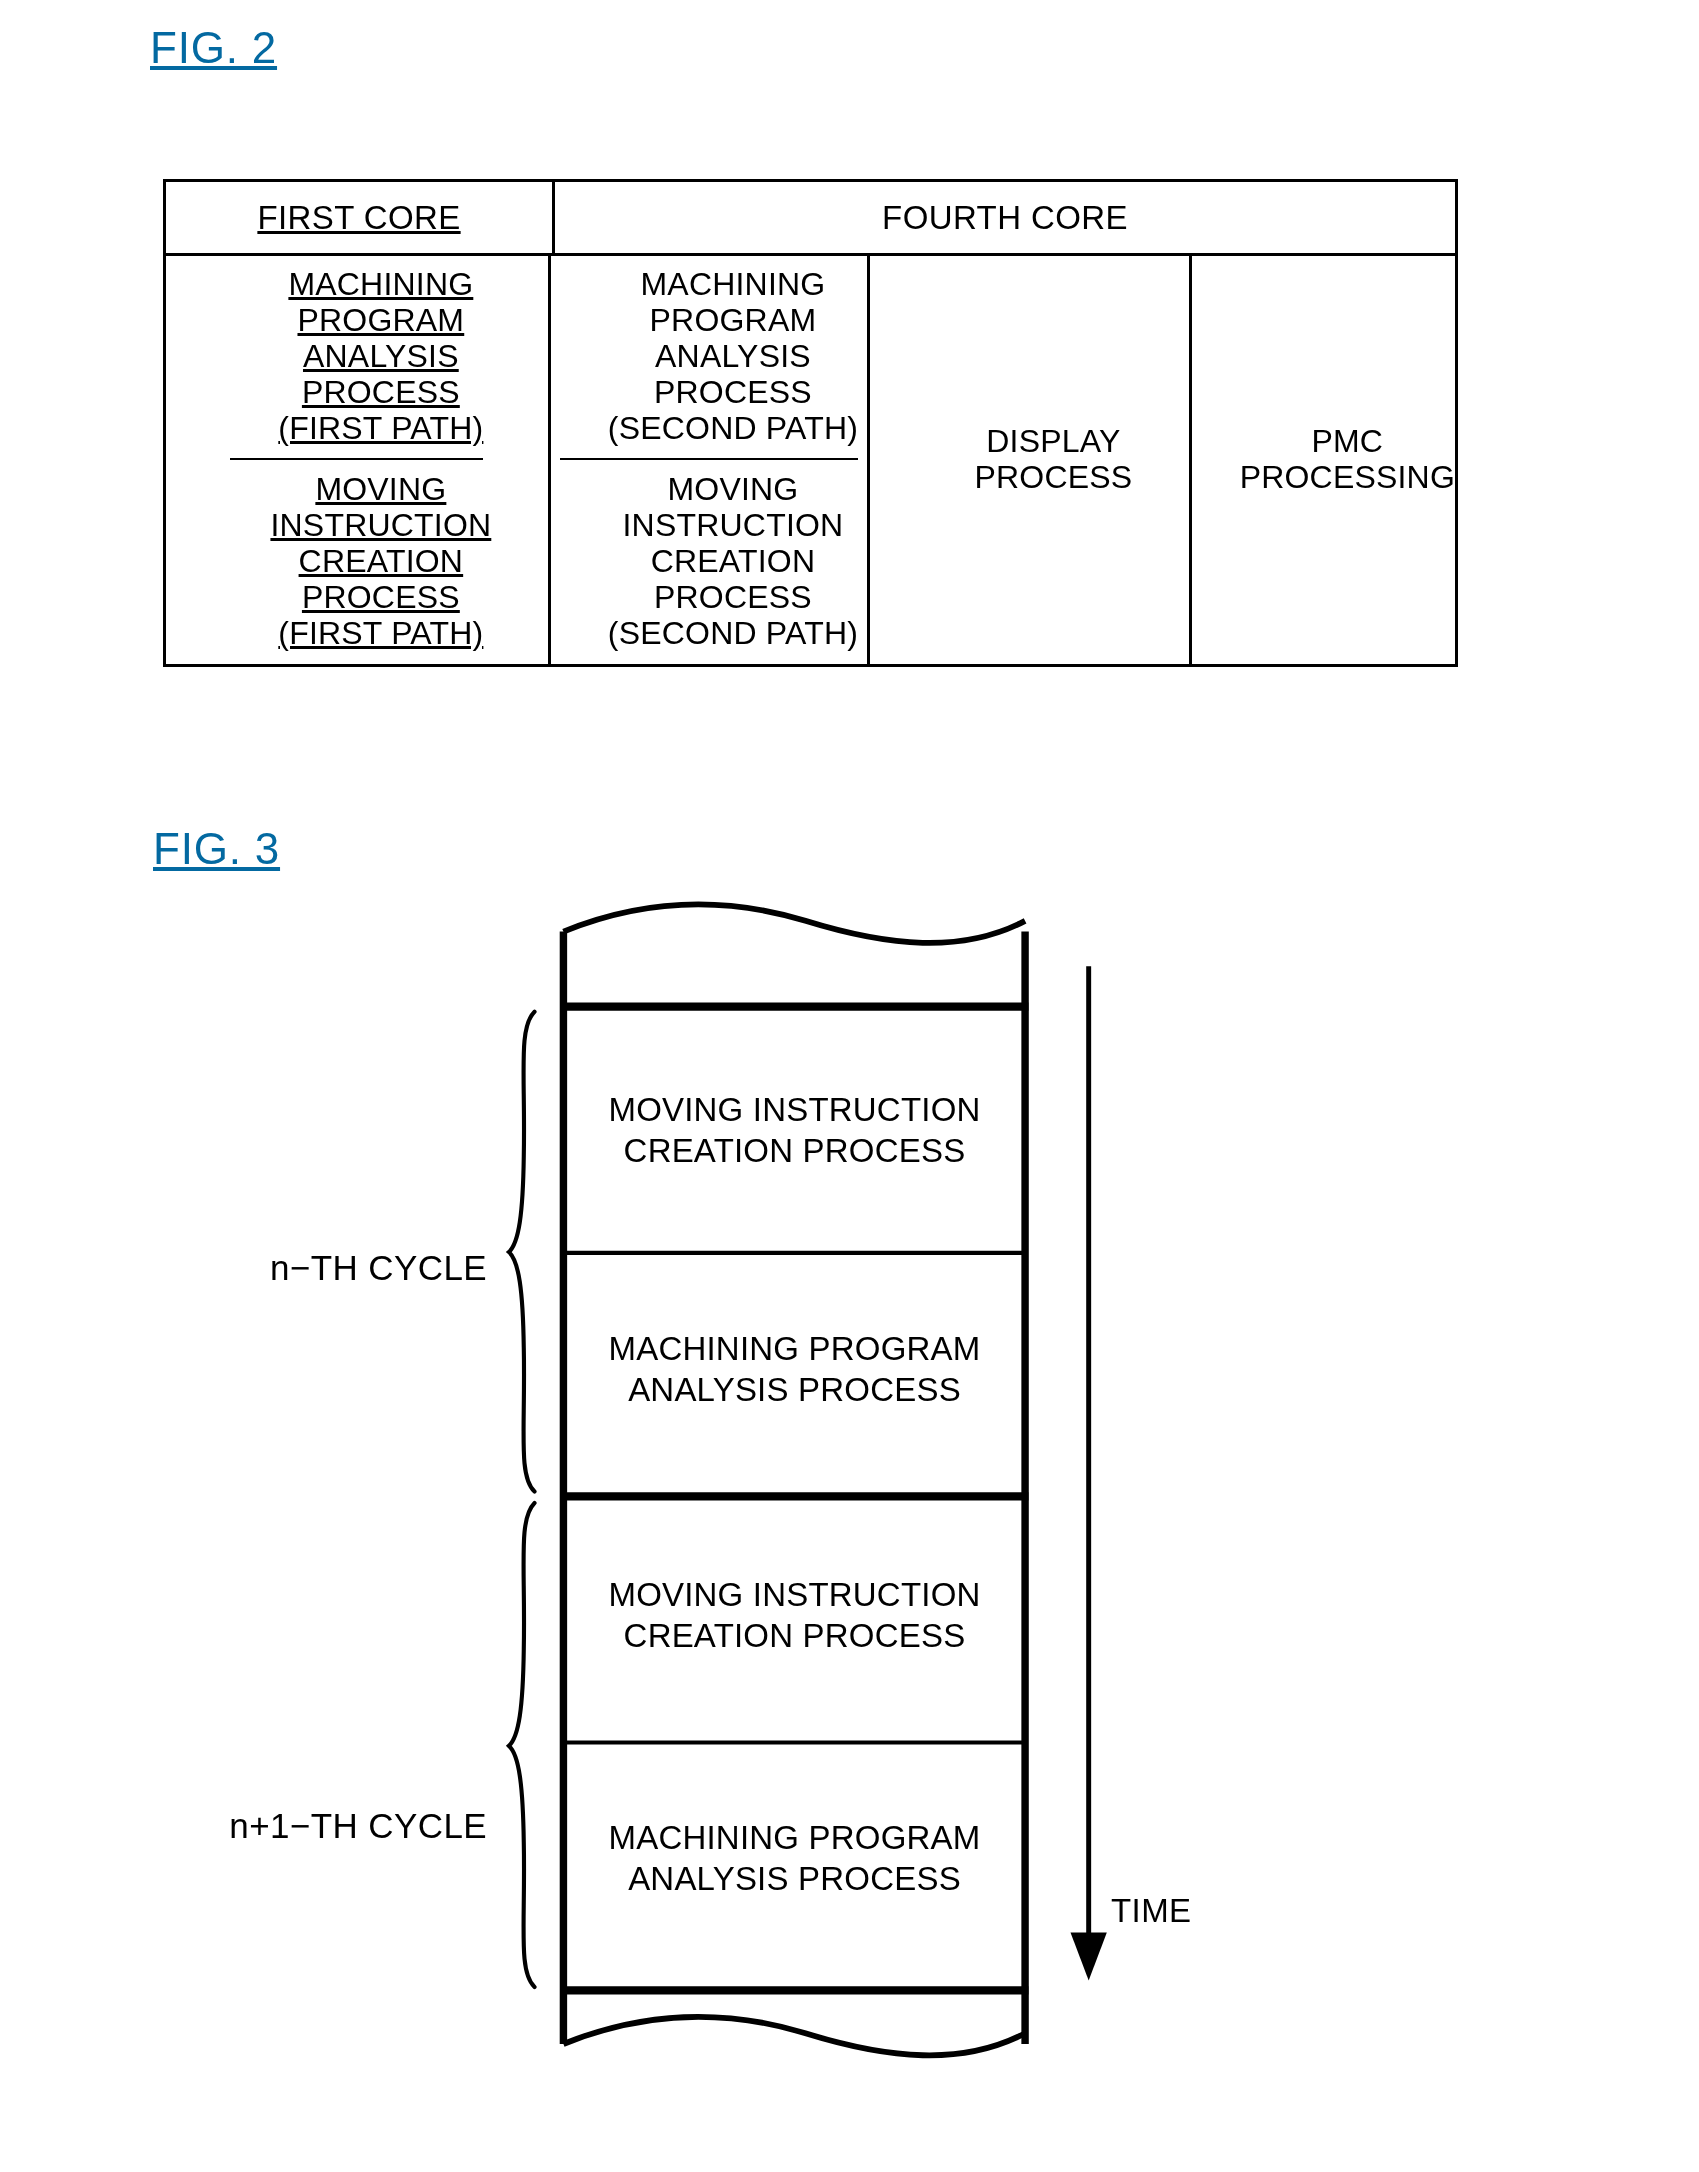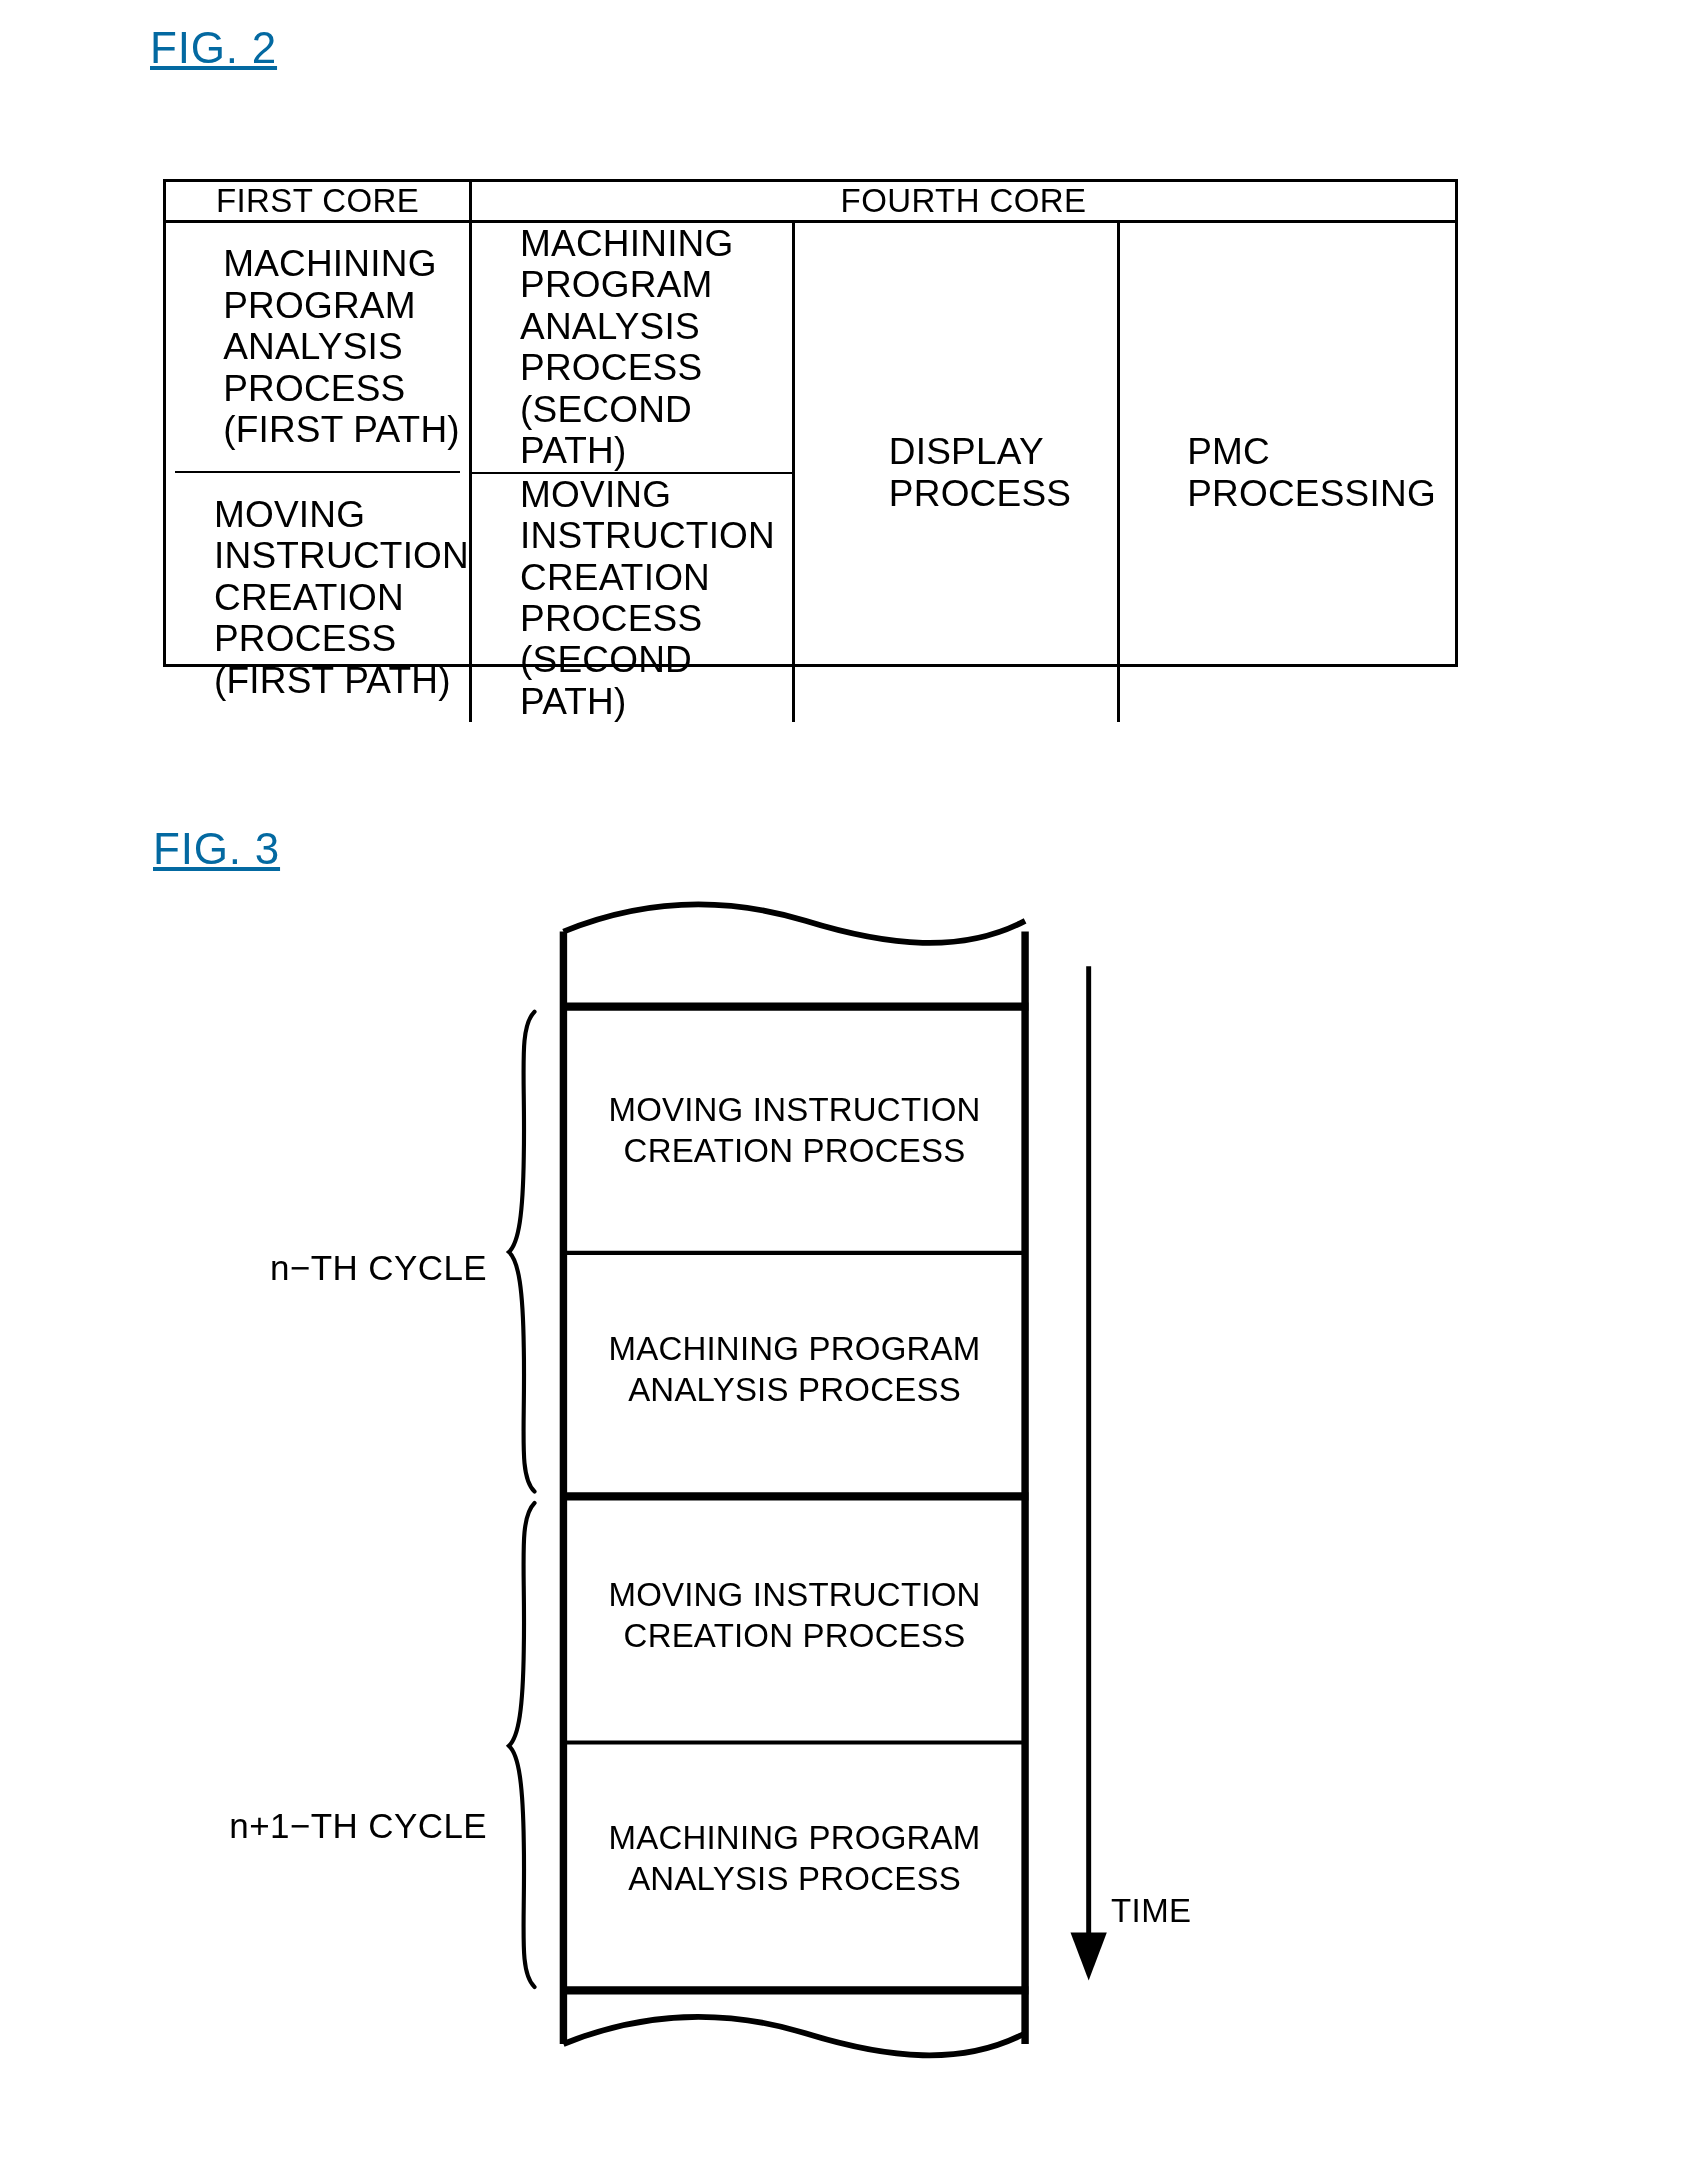--- a/index.html
+++ b/index.html
@@ -60,44 +60,44 @@
   }
   .t-head-cell {
     box-sizing: border-box;
     display: flex;
     align-items: center;
     justify-content: center;
     font-size: 33px;
     letter-spacing: 0.4px;
     white-space: nowrap;
   }
-  .c1 { width: 306px; }
+  .c1 { width: 389px; text-decoration: underline; }
   .c2 { width: 323px; }
   .c3 { width: 325px; }
   .c4 { flex: 1 1 auto; }
   .vdiv { border-right: 3.3px solid #000; }
 
   .stack {
     display: flex;
     flex-direction: column;
     box-sizing: border-box;
   }
   .stack .cellpart {
     flex: 1 1 50%;
     display: flex;
     align-items: center;
     justify-content: center;
     box-sizing: border-box;
   }
   .stack .cellpart.top { border-bottom: 2.5px solid #000; }
 
   .cell-text {
-    font-size: 37px;
+    font-size: 32px;
     line-height: 1.12;
-    text-align: left;
+    text-align: center;
     letter-spacing: 0.2px;
     white-space: pre-line;
     margin-left: 48px;
   }
   #fig3-svg { position: absolute; left: 0; top: 0; }
 
   .f3-block-label {
     position: absolute;
     font-size: 33px;
     line-height: 1.25;

